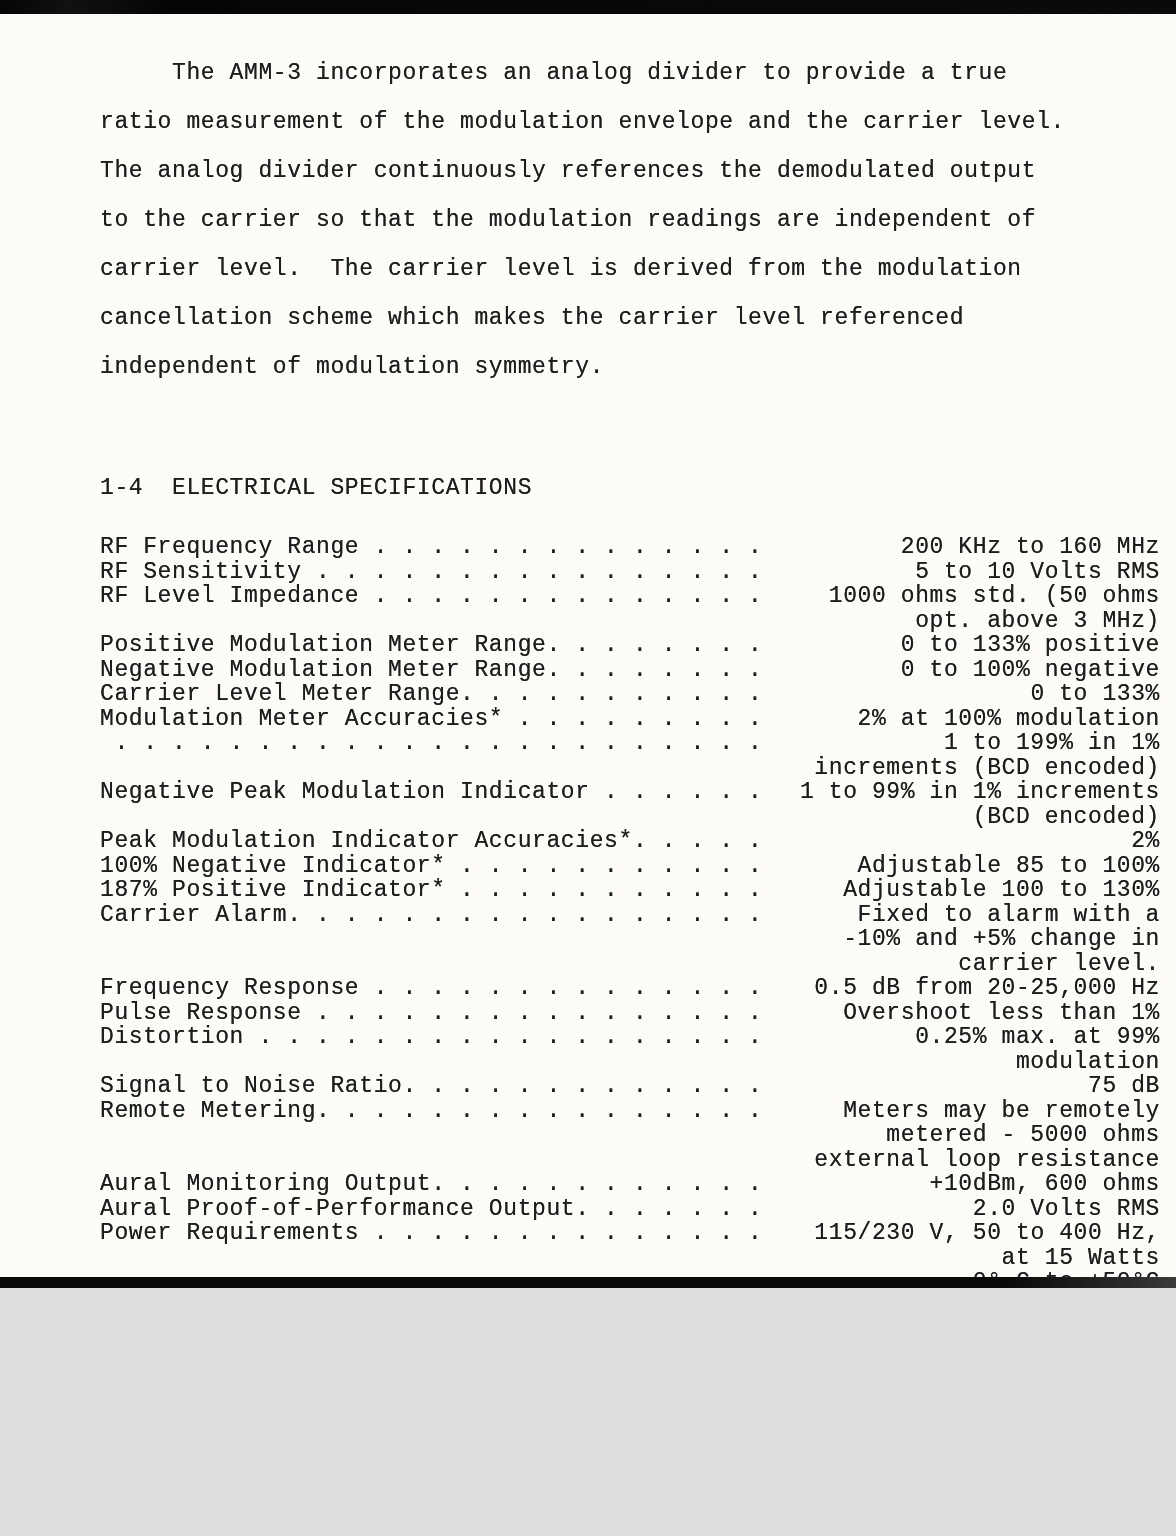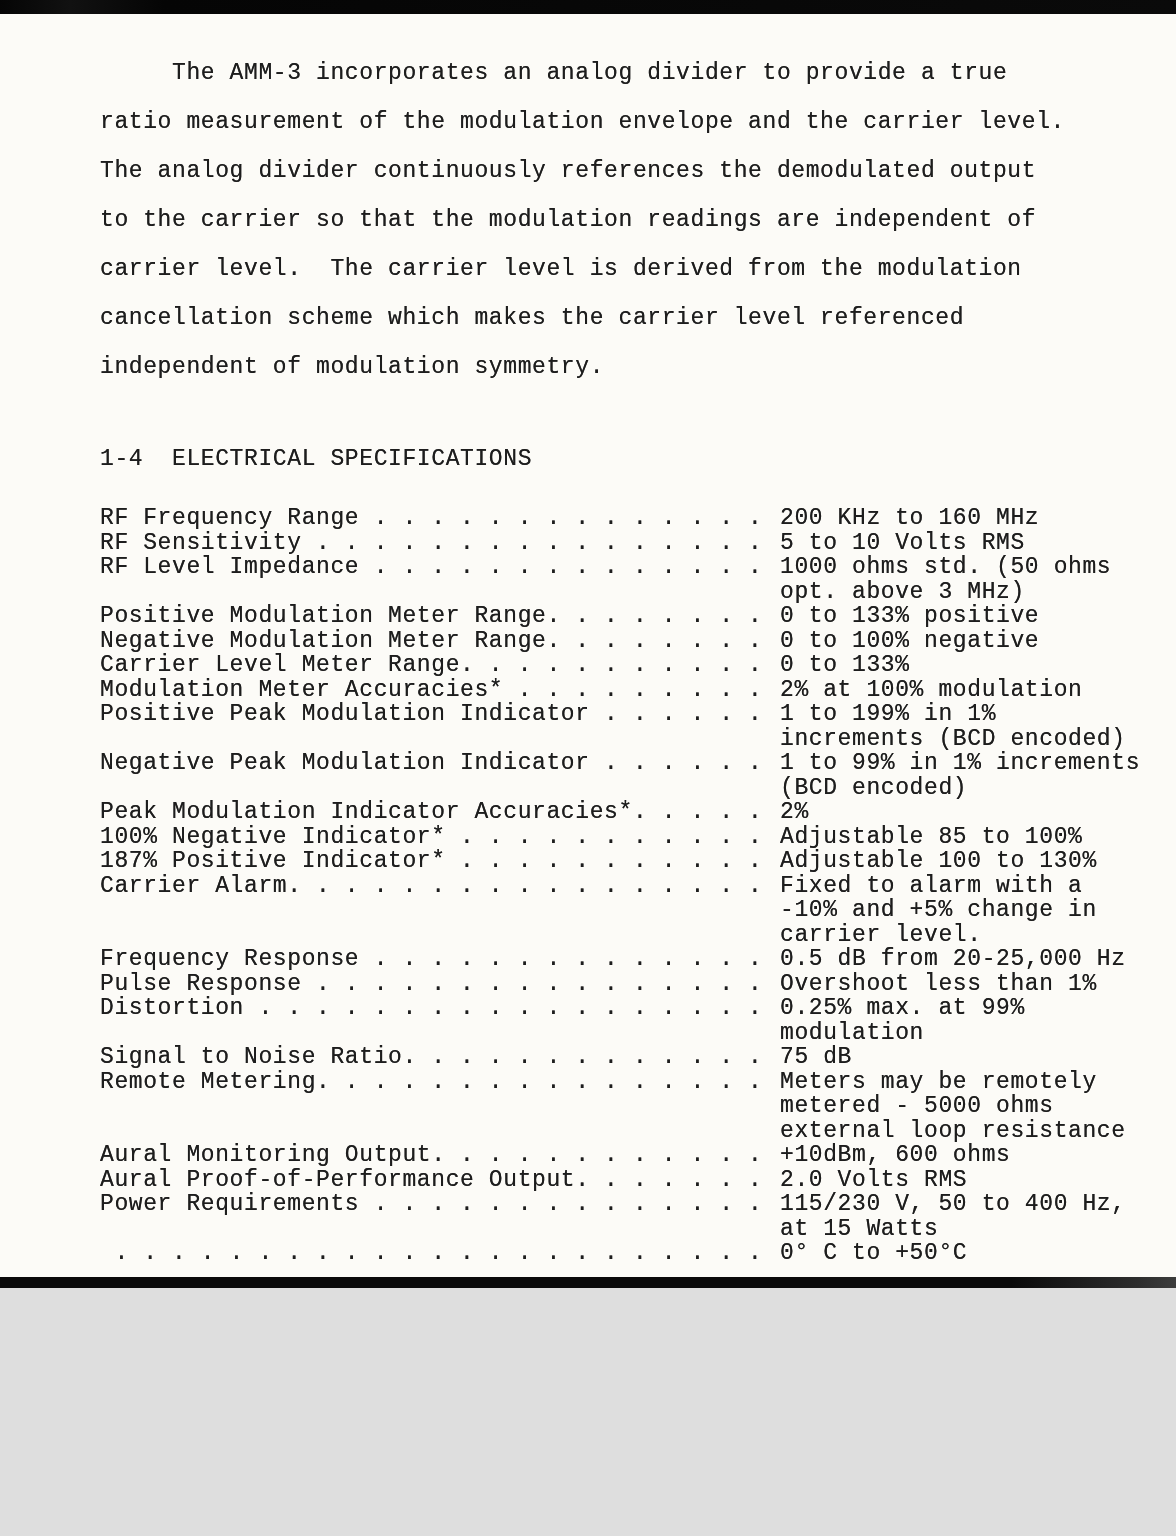--- a/index.html
+++ b/index.html
@@ -23,25 +23,25 @@
   .edge-bar-bottom {
     position: absolute; bottom: 0; left: 0; right: 0; height: 11px;
     background: linear-gradient(90deg, #0a0a0a 0%, #0a0a0a 86%, #2e2e2e 97%, #3c3c3c 100%);
   }
   .content { padding: 49px 16px 0 100px; }
   .intro {
     white-space: pre;
     line-height: 49px;
   }
   .heading {
-    margin-top: 55px;
+    margin-top: 84px;
     white-space: pre;
     line-height: 25px;
   }
-  .spec-table { margin-top: 34px; }
+  .spec-table { margin-top: 34px; text-align: right; }
   .spec-row { display: flex; align-items: flex-start; line-height: 24.5px; }
   .spec-label { flex: 0 0 auto; white-space: pre; }
   .spec-dots  { flex: 1 1 auto; overflow: hidden; white-space: pre; }
   .spec-value { flex: 0 0 380px; white-space: pre-line; }
   .rule {
     margin: 17px 0 0 0;
     width: 390px;
     border: 0;
     border-top: 2px solid #262626;
   }
@@ -95,21 +95,20 @@
           <span class="spec-label">Carrier Level Meter Range.</span>
           <span class="spec-dots"> . . . . . . . . . . . . . . . . . . . . . . . . . . . . . . . . . . . . . . . .</span>
           <span class="spec-value">0 to 133%</span>
         </div>
         <div class="spec-row">
           <span class="spec-label">Modulation Meter Accuracies*</span>
           <span class="spec-dots"> . . . . . . . . . . . . . . . . . . . . . . . . . . . . . . . . . . . . . . . .</span>
           <span class="spec-value">2% at 100% modulation</span>
         </div>
         <div class="spec-row">
-          <span class="spec-label">Positive Peak Modulation Indicator</span>
           <span class="spec-dots"> . . . . . . . . . . . . . . . . . . . . . . . . . . . . . . . . . . . . . . . .</span>
           <span class="spec-value">1 to 199% in 1%
 increments (BCD encoded)</span>
         </div>
         <div class="spec-row">
           <span class="spec-label">Negative Peak Modulation Indicator</span>
           <span class="spec-dots"> . . . . . . . . . . . . . . . . . . . . . . . . . . . . . . . . . . . . . . . .</span>
           <span class="spec-value">1 to 99% in 1% increments
 (BCD encoded)</span>
         </div>

